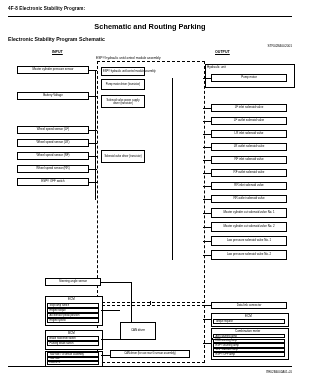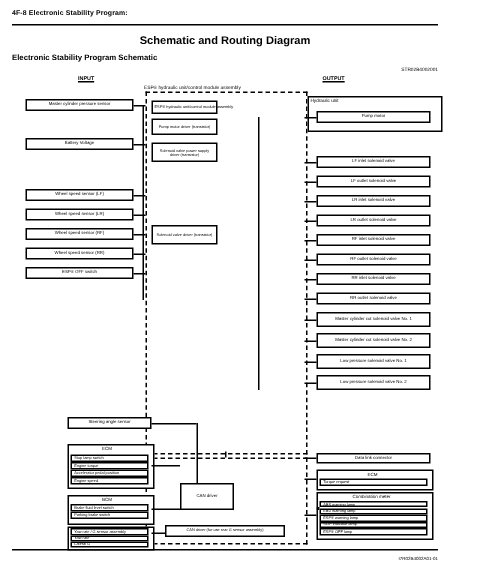--- a/index.html
+++ b/index.html
@@ -42,21 +42,21 @@
   .ln-h{position:absolute;height:0.6px;background:#000;}
   .ln-v{position:absolute;width:0.6px;background:#000;}
 </style>
 </head>
 <body>
 
 <div class="page">
 
   <div class="hdr-left">4F-8   Electronic Stability Program:</div>
   <div class="hdr-rule"></div>
-  <div class="title">Schematic and Routing Diagram</div>
+  <div class="title">Schematic and Routing Parking</div>
   <div class="subtitle">Electronic Stability Program Schematic</div>
   <div class="docno">STR02B4002001</div>
 
   <div class="lbl-u" style="left:52px;top:50px;">INPUT</div>
   <div class="lbl" style="left:96px;top:56px;font-size:3.2px;">ESP® hydraulic unit/control module assembly</div>
   <div class="lbl-u" style="left:215px;top:50px;">OUTPUT</div>
 
   <div class="frame dash" style="left:97px;top:61px;width:106px;height:240px;"></div>
 
   <div class="frame" style="left:205px;top:64px;width:88px;height:22px;"></div>

